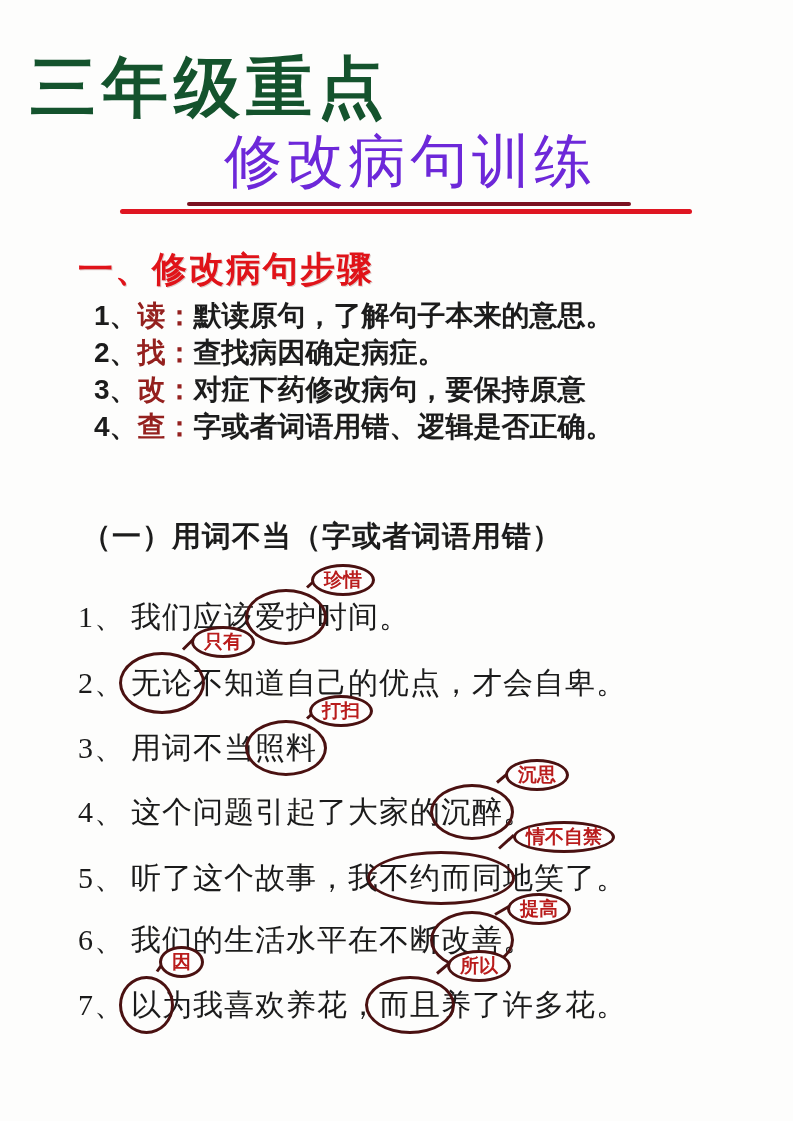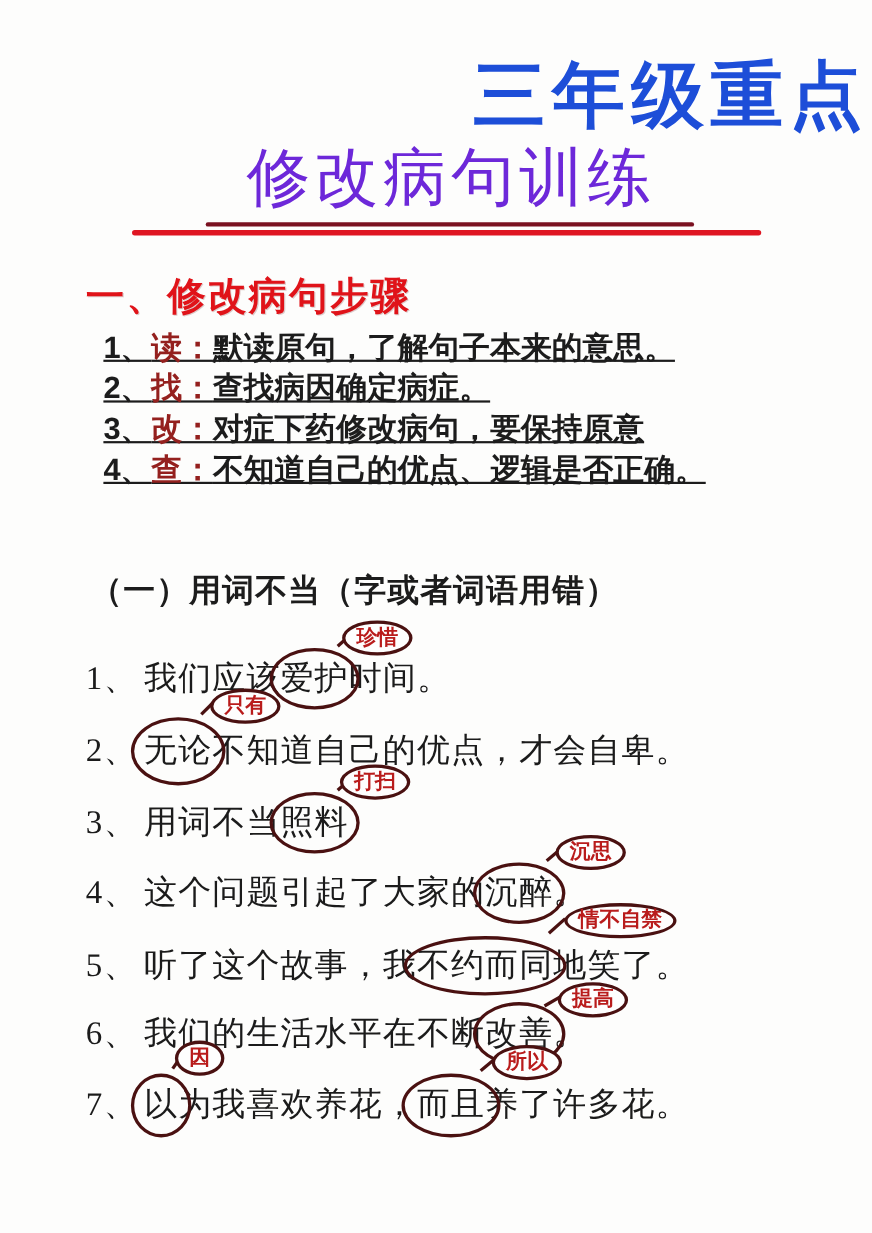--- a/index.html
+++ b/index.html
@@ -3,42 +3,42 @@
 <meta charset="utf-8">
 <style>
   html,body{margin:0;padding:0;background:#ffffff;}
   .page{
     position:relative;width:793px;height:1121px;margin:0 auto;
     background:#fdfdfc;overflow:hidden;
     font-family:"Liberation Sans",sans-serif;color:#1c1c1c;
   }
   
   .title1{
-    position:absolute;left:30px;top:48px;width:760px;text-align:right;
+    position:absolute;left:30px;top:48px;width:760px;text-align:left;
     font-family:"Liberation Serif",serif;font-weight:700;
-    font-size:66px;line-height:80px;color:#1d4ed8;letter-spacing:6px;
+    font-size:66px;line-height:80px;color:#14532d;letter-spacing:6px;
   }
   .title2{
     position:absolute;left:30px;top:126px;width:760px;text-align:center;
     font-family:"Liberation Serif",serif;font-weight:400;
     font-size:58px;line-height:72px;color:#6d28d9;letter-spacing:4px;
   }
   .u-dark{position:absolute;left:187px;top:202px;width:444px;height:4px;background:#7a1120;border-radius:2px;}
   .u-bright{position:absolute;left:120px;top:209px;width:572px;height:5px;background:#df1622;border-radius:3px;}
   
   .h-red{
     position:absolute;left:78px;font-size:35px;font-weight:800;color:#e01319;
     letter-spacing:2px;text-shadow:1px 1px 0 #5c0a0a33;white-space:nowrap;
   }
   .subhead{
     position:absolute;left:82px;top:517px;font-size:29px;font-weight:700;
     color:#1c1c1c;white-space:nowrap;letter-spacing:1px;
   }
   
-  .steps{position:absolute;left:94px;top:297px;font-size:28px;font-weight:700;line-height:37px;text-decoration:underline;}
+  .steps{position:absolute;left:94px;top:297px;font-size:28px;font-weight:700;line-height:37px;}
   .step{white-space:nowrap;}
   .step .key{color:#94201e;}
   
   .sent{
     position:absolute;left:78px;font-size:30px;line-height:42px;
     font-family:"Liberation Serif",serif;color:#1b1b1b;white-space:nowrap;
     letter-spacing:1px;
   }
   .sent .num{margin-right:6px;}
   .circ{position:relative;display:inline-block;}
@@ -66,21 +66,21 @@
   <div class="title2">修改病句训练</div>
   <div class="u-dark"></div>
   <div class="u-bright"></div>
 
   <div class="h-red" style="top:246px">一、修改病句步骤</div>
 
   <div class="steps">
     <div class="step"><span>1、</span><span class="key">读：</span><span>默读原句，了解句子本来的意思。</span></div>
     <div class="step"><span>2、</span><span class="key">找：</span><span>查找病因确定病症。</span></div>
     <div class="step"><span>3、</span><span class="key">改：</span><span>对症下药修改病句，要保持原意</span></div>
-    <div class="step"><span>4、</span><span class="key">查：</span><span>不知道自己的优点、逻辑是否正确。</span></div>
+    <div class="step"><span>4、</span><span class="key">查：</span><span>字或者词语用错、逻辑是否正确。</span></div>
   </div>
 
   <div class="subhead">（一）用词不当（字或者词语用错）</div>
 
   <div class="sent" style="top:596px">
     <span class="num">1、</span><span>我们应该</span><span class="circ"><span>爱护</span><i class="ring" style="inset:-7px -10px"></i><i class="conn" style="left:52px;top:-10px;width:18px;transform:rotate(-42deg)"></i><span class="bubble" style="left:56px;top:-32px"><span>珍惜</span></span></span><span>时间。</span>
   </div>
 
   <div class="sent" style="top:662px">
     <span class="num">2、</span><span></span><span class="circ"><span>无论</span><i class="ring" style="inset:-10px -12px"></i><i class="conn" style="left:52px;top:-14px;width:16px;transform:rotate(-45deg)"></i><span class="bubble" style="left:60px;top:-36px"><span>只有</span></span></span><span>不知道自己的优点，才会自卑。</span>

